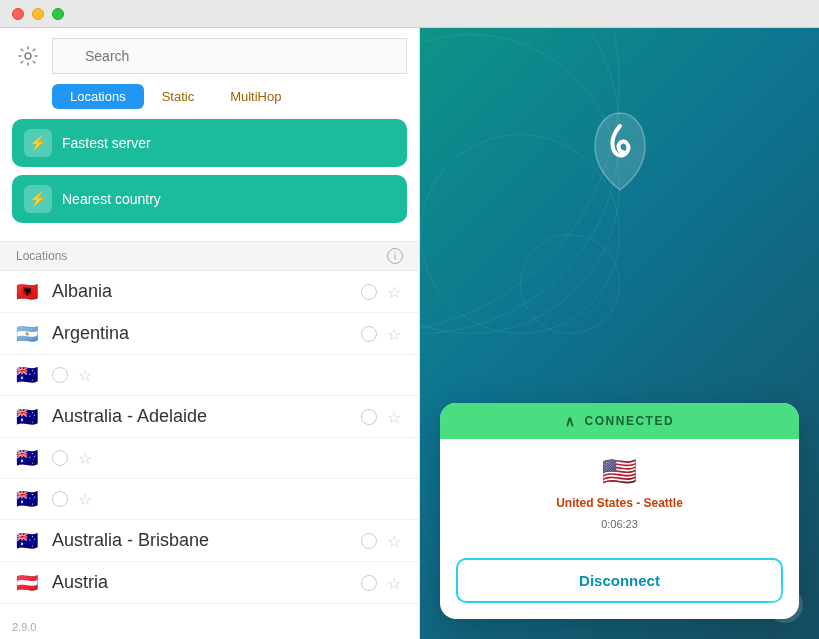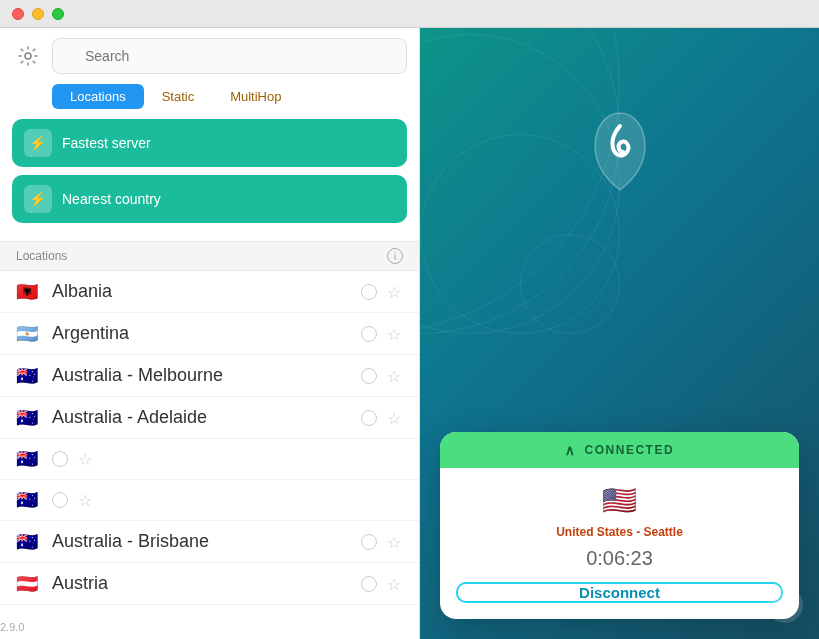--- a/index.html
+++ b/index.html
@@ -67,21 +67,21 @@
       color: #888;
       font-size: 18px;
       border-radius: 6px;
       flex-shrink: 0;
     }
 
     .search-box {
       flex: 1;
       height: 36px;
       border: 1.5px solid #ddd;
-      border-radius: 8px;
+      border-radius: 0;
       padding: 0 10px 0 32px;
       font-size: 14px;
       color: #333;
       background: #fafafa;
       outline: none;
       position: relative;
     }
 
     .search-wrapper {
       flex: 1;
@@ -221,21 +221,21 @@
     .star-icon {
       width: 18px;
       height: 18px;
       color: #ccc;
       font-size: 16px;
       cursor: pointer;
       flex-shrink: 0;
     }
 
     .version-label {
-      padding: 6px 0;
+      padding: 6px 12px;
       font-size: 11px;
       color: #aaa;
       text-align: left;
     }
 
     
     .right-panel {
       flex: 1;
       background: linear-gradient(135deg, #0d9488 0%, #0e7490 40%, #164e63 100%);
       position: relative;
@@ -311,34 +311,35 @@
       font-size: 28px;
     }
 
     .connection-name {
       font-size: 12px;
       font-weight: 700;
       color: #c2410c;
     }
 
     .connection-time {
-      font-size: 20px;
+      font-size: 11px;
       color: #666;
     }
 
     .disconnect-btn {
       width: 100%;
+      padding: 12px;
       border: 2px solid #22d3ee;
       border-radius: 10px;
       background: white;
       color: #0891b2;
       font-size: 15px;
       font-weight: 600;
       cursor: pointer;
-      margin-top: 4px;
+      margin-top: 20px;
     }
 
     .home-icon-container {
       position: absolute;
       bottom: 16px;
       right: 16px;
       width: 36px;
       height: 36px;
       background: rgba(255,255,255,0.15);
       border-radius: 50%;
@@ -410,21 +411,20 @@
 
       <div class="location-item">
         <div class="flag">🇦🇷</div>
         <span class="location-name">Argentina</span>
         <div class="radio-circle"></div>
         <span class="star-icon">☆</span>
       </div>
 
       <div class="location-item">
         <div class="flag">🇦🇺</div>
-        <span class="location-name">Australia - Melbourne</span>
         <div class="radio-circle"></div>
         <span class="star-icon">☆</span>
       </div>
 
       <div class="location-item">
         <div class="flag">🇦🇺</div>
         <span class="location-name">Australia - Adelaide</span>
         <div class="radio-circle"></div>
         <span class="star-icon">☆</span>
       </div>

